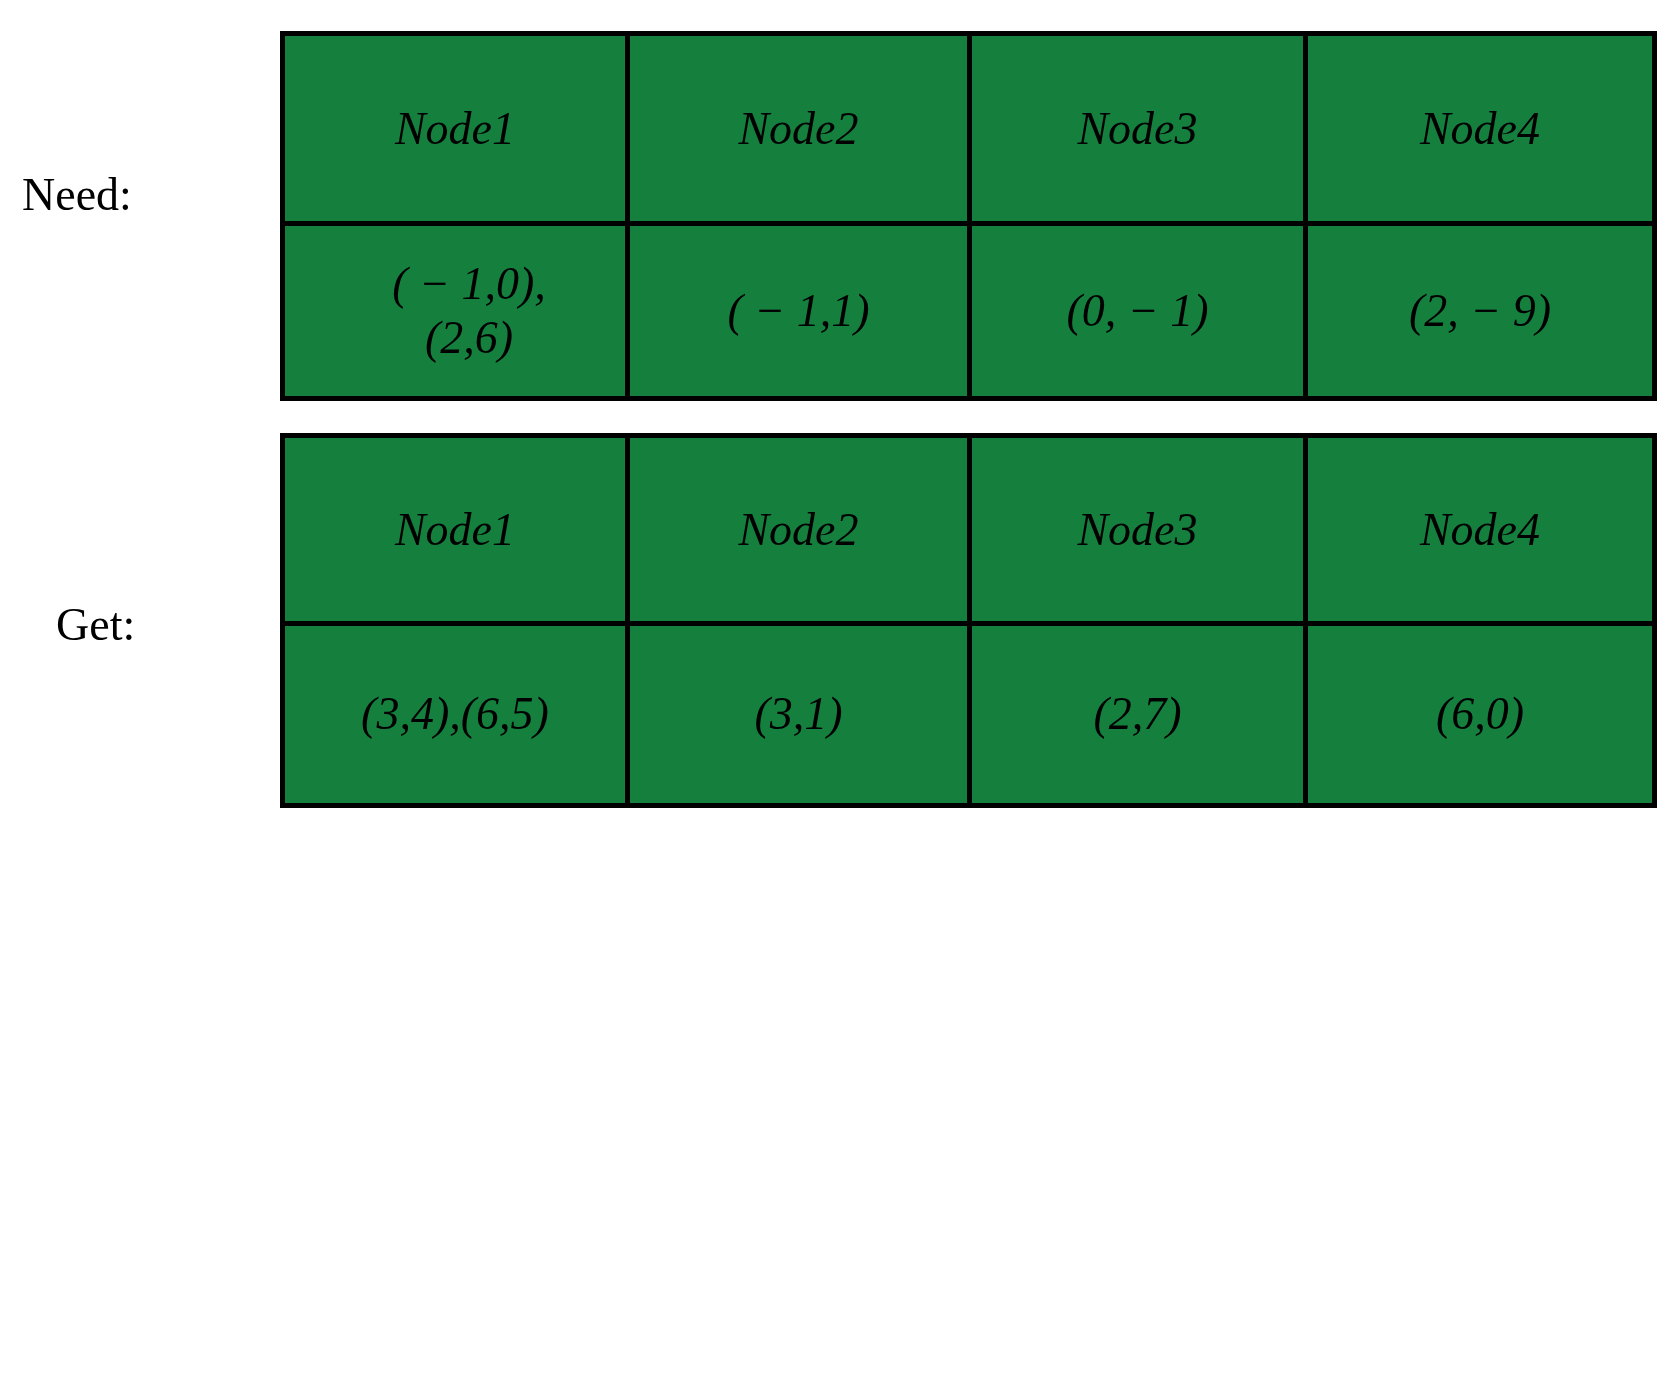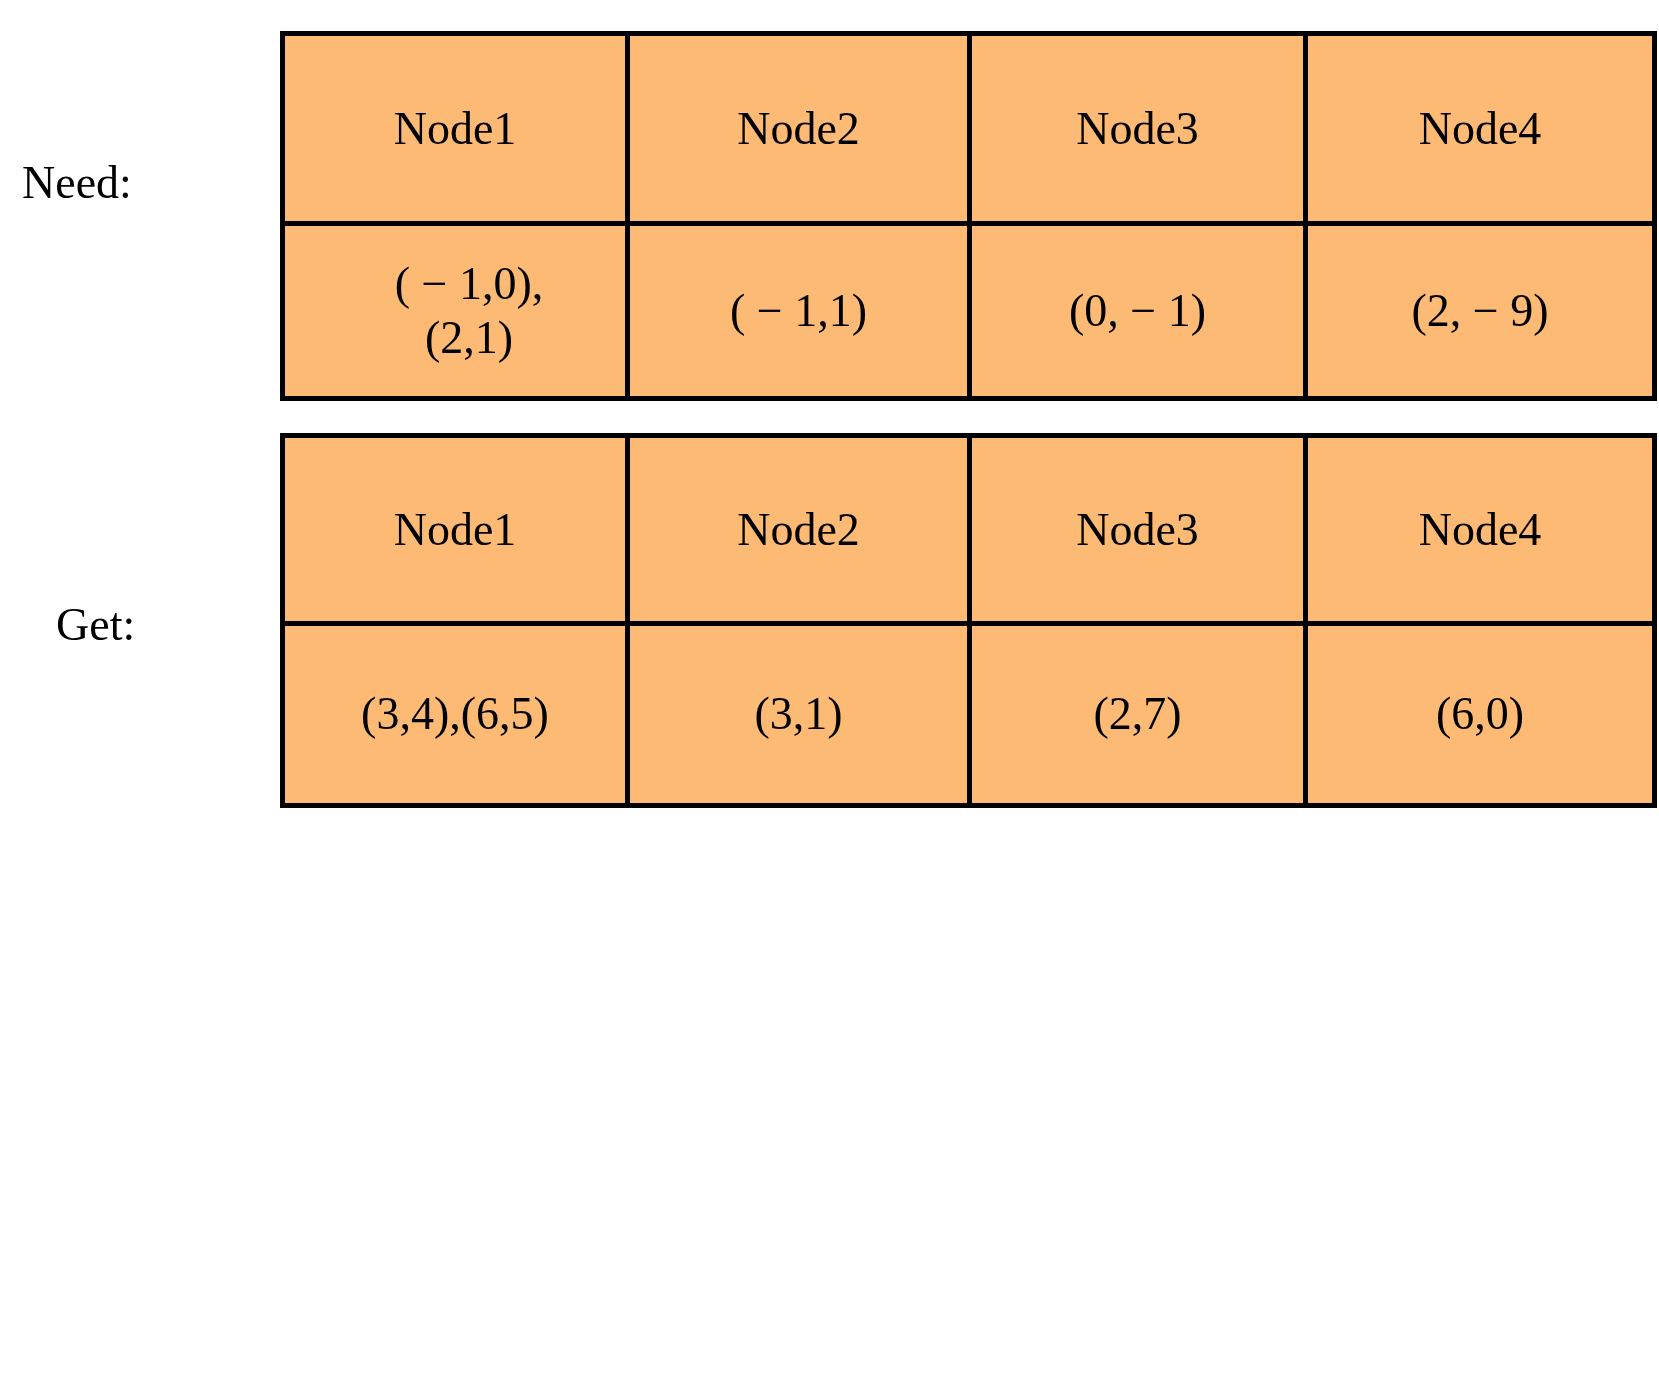--- a/index.html
+++ b/index.html
@@ -23,37 +23,38 @@
   }
 
   
   .row-label {
     position: absolute;
     font-size: 46px;
     line-height: 1;
     color: #000;
     white-space: nowrap;
   }
-  #label-need { left: 22px; top: 160px; }
+  #label-need { left: 22px; top: 172px; }
   #label-get  { left: 56px; top: 602px; }
 
   
   .grid-table {
     position: absolute;
     border-collapse: collapse;
     table-layout: fixed;
     background: #fff;
   }
   .grid-table td {
     border: 5px solid #000;
     text-align: center;
     vertical-align: middle;
     padding: 0;
     color: #000;
-    background: #fdba74;
+    background: #15803d;
+    font-style: italic;
   }
 
   
   #table-need {
     left: 280px;
     top: 31px;
     width: 1352px;
     height: 359px;
   }
   #table-need td { font-size: 46px; }
@@ -109,21 +110,21 @@
     <tbody>
       <tr class="hdr-row">
         <td class="c1">Node1</td>
         <td class="c2">Node2</td>
         <td class="c3">Node3</td>
         <td class="c4">Node4</td>
       </tr>
       <tr class="val-row">
         <td class="c1">
           <span class="stack-line">( − 1,0),</span>
-          <span class="stack-line">(2,1)</span>
+          <span class="stack-line">(2,6)</span>
         </td>
         <td class="c2">( − 1,1)</td>
         <td class="c3">(0, − 1)</td>
         <td class="c4">(2, − 9)</td>
       </tr>
     </tbody>
   </table>
 
   <table class="grid-table" id="table-get">
     <tbody>

